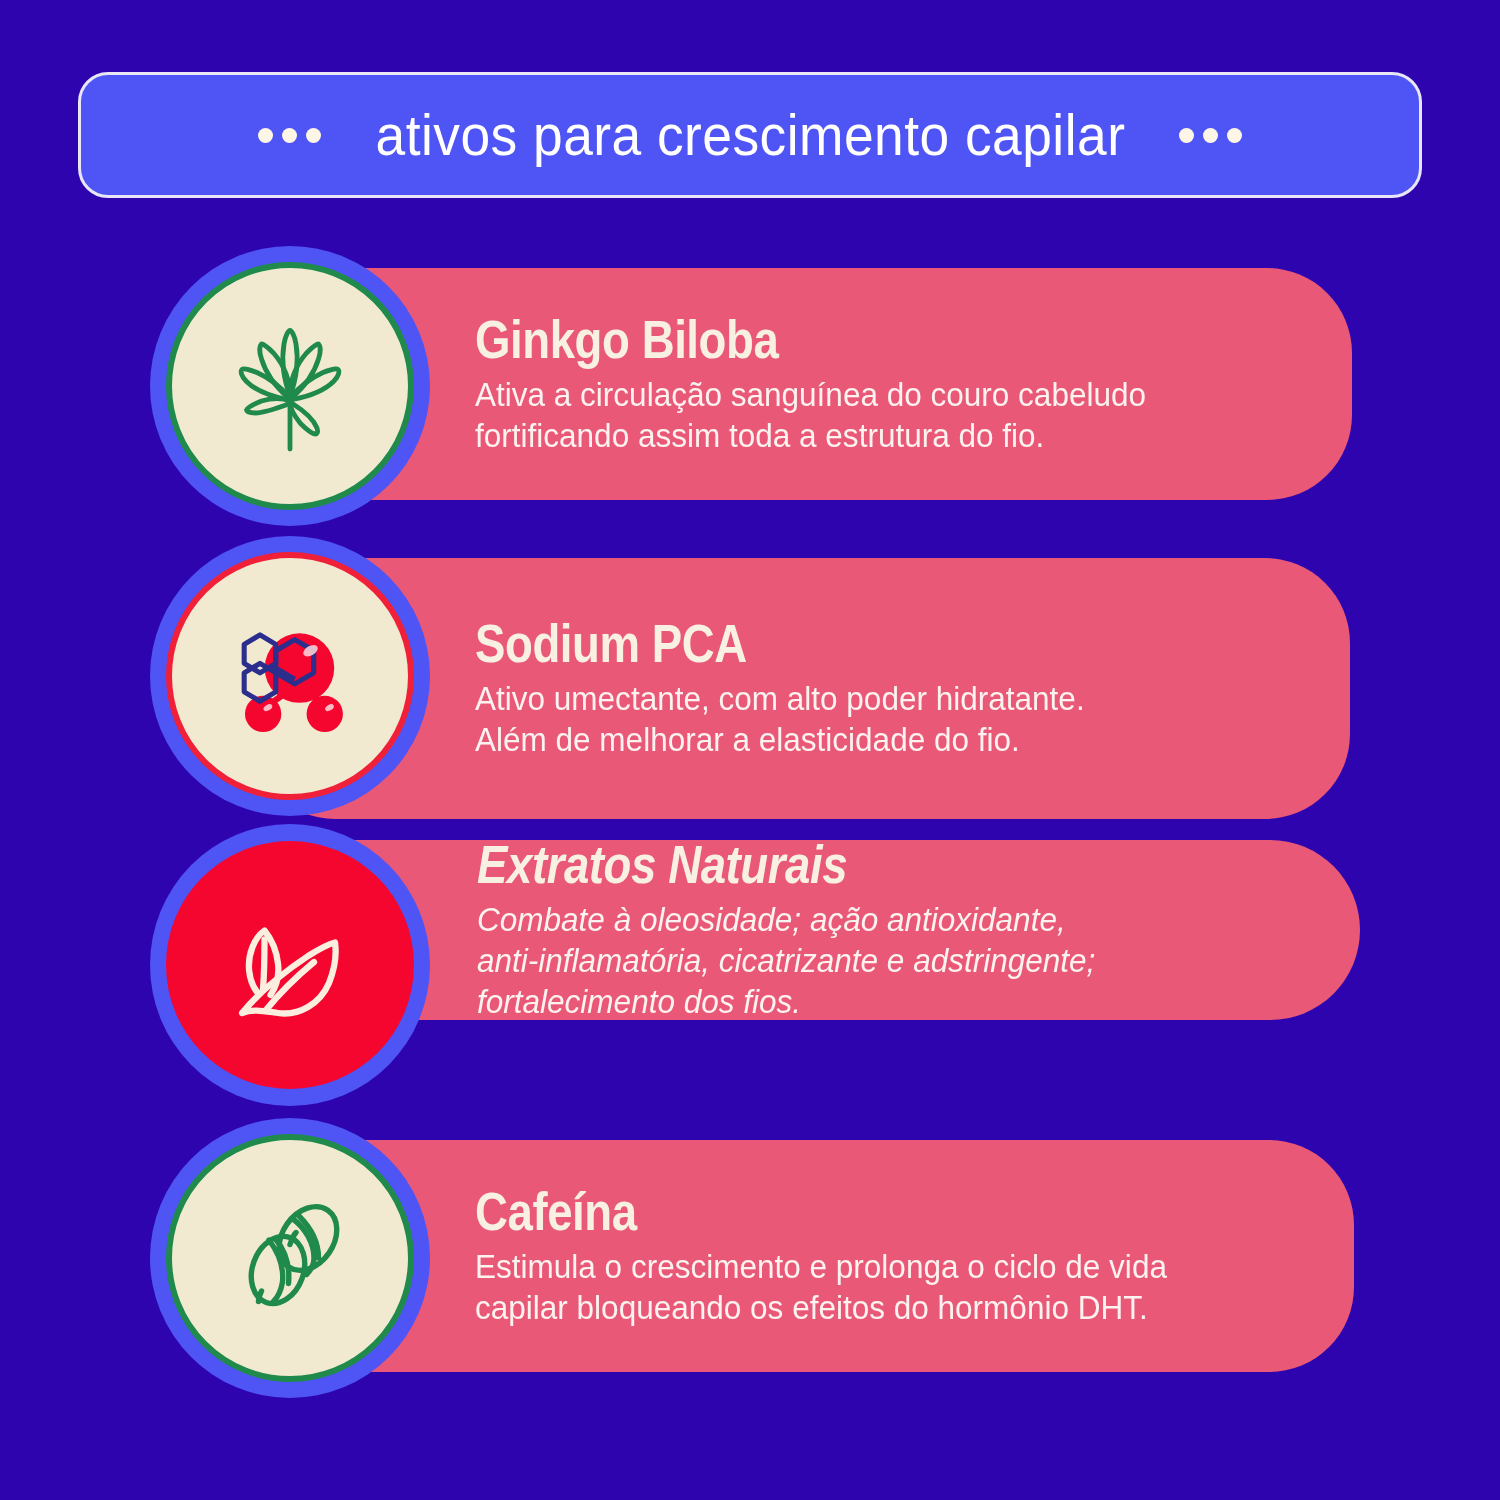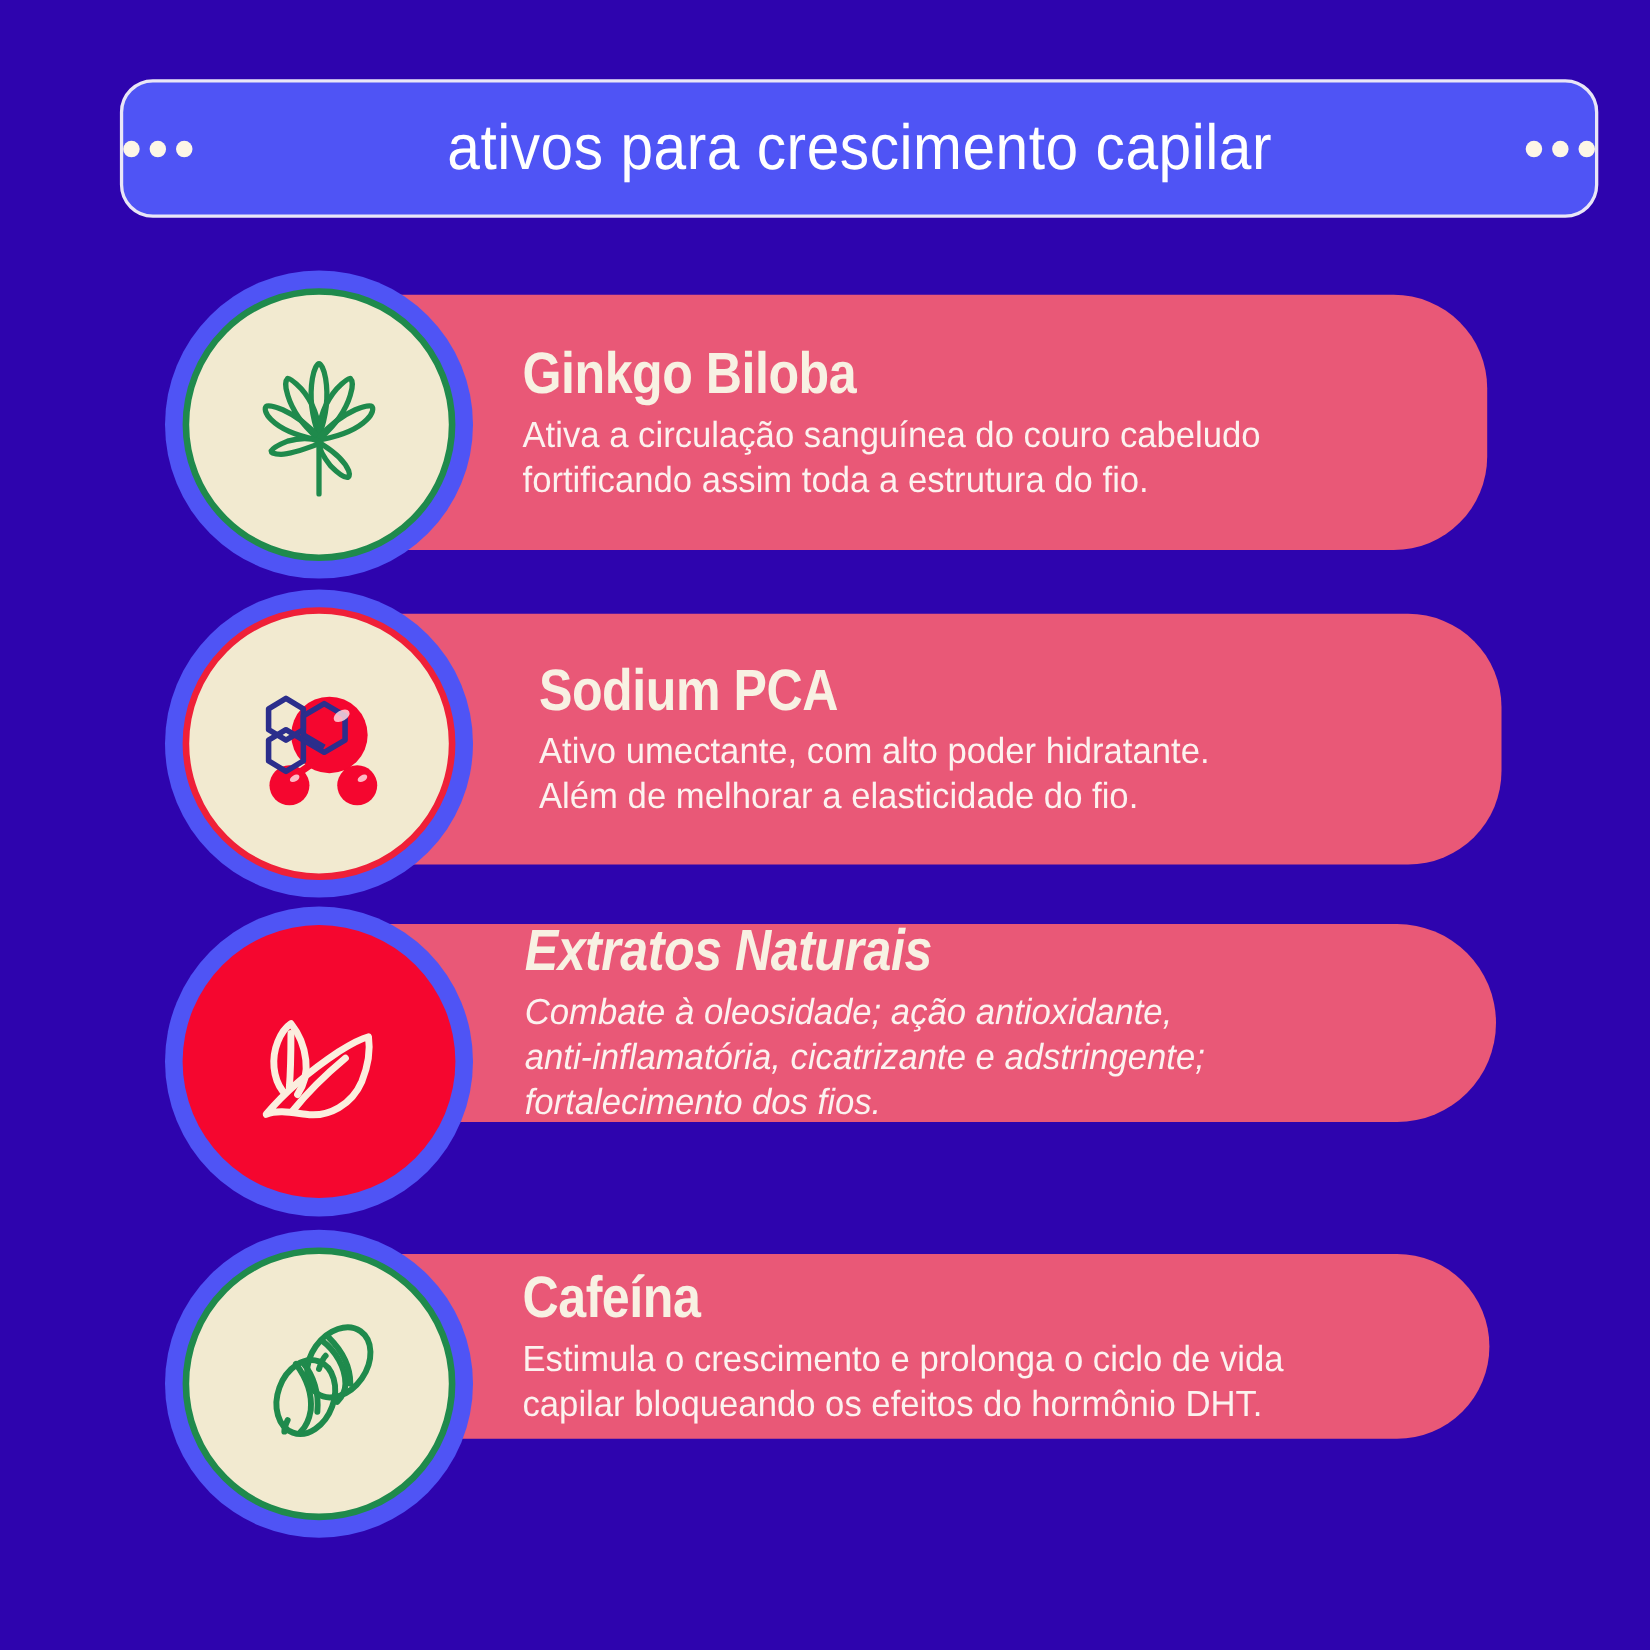--- a/index.html
+++ b/index.html
@@ -21,23 +21,22 @@
     left: 78px;
     top: 72px;
     width: 1344px;
     height: 126px;
     box-sizing: border-box;
     background: #4f54f5;
     border: 3px solid #e9e6f7;
     border-radius: 30px;
     display: flex;
     align-items: center;
-    justify-content: space-between;
+    justify-content: center;
     gap: 22px;
-    margin-left: 31px;
   }
   .banner-title {
     color: #ffffff;
     font-size: 58px;
     line-height: 1;
     font-weight: 400;
     letter-spacing: 0.5px;
     white-space: nowrap;
     transform: scaleX(0.92);
     transform-origin: center;
@@ -75,23 +74,23 @@
   .card-panel {
     position: absolute;
     background: #e95877;
     box-sizing: border-box;
     display: flex;
     flex-direction: column;
     justify-content: center;
   }
   
   .r1 .card-panel { left: 250px; top: 22px; width: 1102px; height: 232px; border-radius: 85px; }
-  .r2 .card-panel { left: 265px; top: 22px; width: 1100px; height: 228px; border-radius: 85px; }
+  .r2 .card-panel { left: 250px; top: 22px; width: 1100px; height: 261px; border-radius: 85px; }
   .r3 .card-panel { left: 252px; top: 14px; width: 1108px; height: 180px; border-radius: 110px; font-style: italic; }
-  .r4 .card-panel { left: 250px; top: 22px; width: 1104px; height: 168px; border-radius: 85px; }
+  .r4 .card-panel { left: 250px; top: 22px; width: 1104px; height: 232px; border-radius: 85px; }
 
   .panel-inner {
     padding-left: 225px;
     padding-right: 44px;
   }
   .card-title {
     color: #f8f1e3;
     font-size: 53px;
     font-weight: 700;
     line-height: 1.04;

